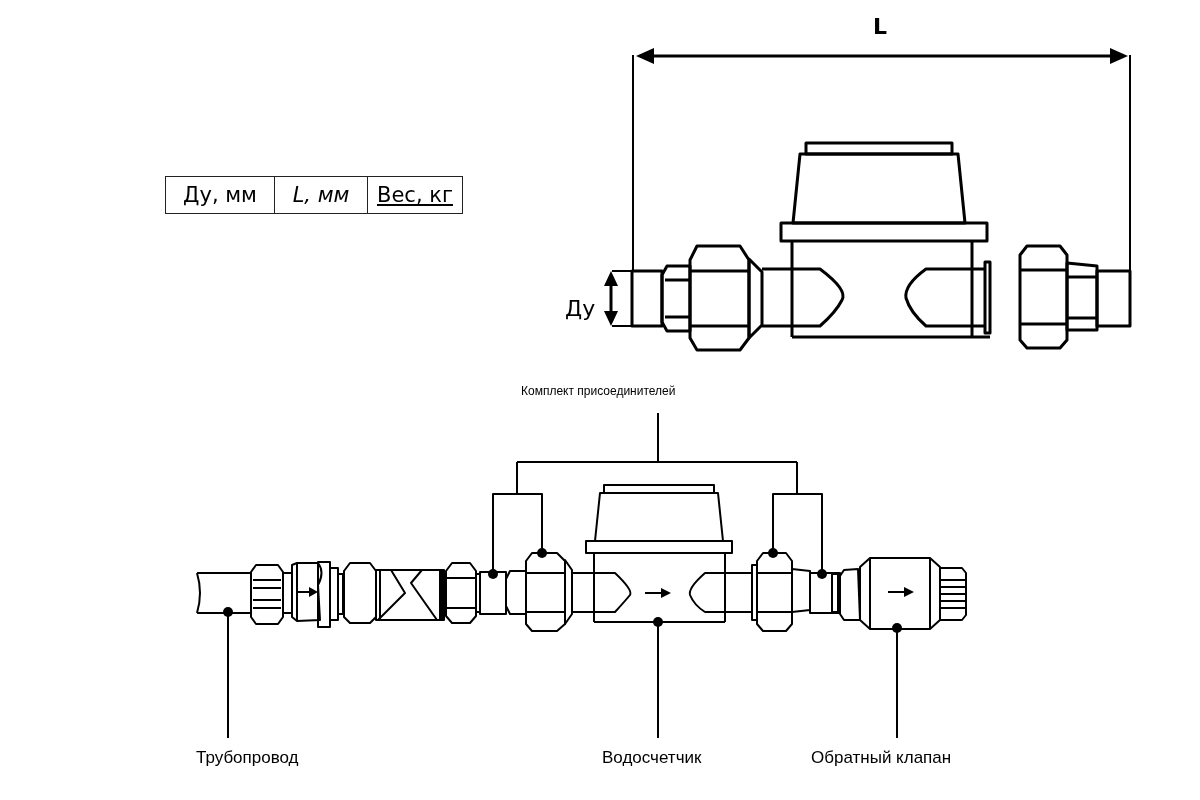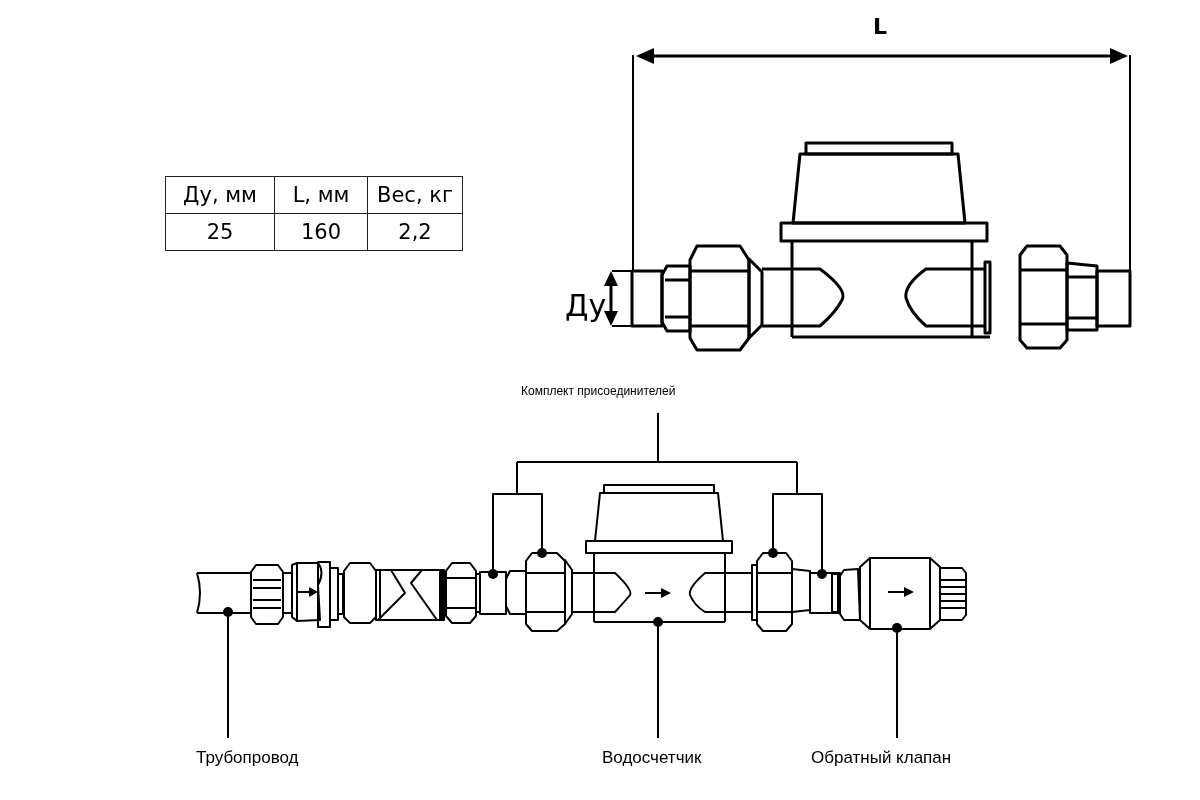--- a/index.html
+++ b/index.html
@@ -1,40 +1,35 @@
 <!DOCTYPE html>
 <html><head>
 <meta charset="utf-8">
 <style>
   html, body { margin:0; padding:0; background:#ffffff; }
   body { width:1200px; height:800px; position:relative; overflow:hidden; font-family:"Liberation Sans", sans-serif; color:#000; }
   .spec-table { position:absolute; left:165px; top:176px; border-collapse:collapse; font-family:"DejaVu Sans", sans-serif; font-size:21px; }
   .spec-table td { border:1.5px solid #222; text-align:center; padding:0 6px; height:36px; }
   .spec-table td.c1 { width:96px; }
-  .spec-table td.c2 { width:80px; }
-  .spec-table td.c3 { width:82px; }
+  .spec-table td.c2 { width:80px;font-style:italic; }
+  .spec-table td.c3 { width:82px;text-decoration:underline; }
   svg.diagram { position:absolute; left:0; top:0; }
   .lbl { position:absolute; font-family:"Liberation Sans", sans-serif; font-size:17px; white-space:nowrap; }
   .dim-L { position:absolute; left:873px; top:14px; font-size:22px; font-weight:bold; font-family:"DejaVu Sans", sans-serif; }
-  .dim-du { position:absolute; left:565px; top:288px; font-size:30px; font-family:"DejaVu Sans", sans-serif; }
+  .dim-du { position:absolute; left:565px; top:296px; font-size:22px; font-family:"DejaVu Sans", sans-serif; }
 </style>
 </head>
 <body>
 
 <table class="spec-table">
   <tbody>
       <tr>
     <td class="c1">Ду, мм</td>
     <td class="c2">L, мм</td>
     <td class="c3">Вес, кг</td>
-  </tr>
-  <tr>
-    <td>25</td>
-    <td>160</td>
-    <td>2,2</td>
   </tr>
 </tbody>
   </table>
 
 <div class="dim-L">L</div>
 <div class="dim-du">Ду</div>
 
 <svg class="diagram" width="1200" height="800" viewBox="0 0 1200 800" fill="none" stroke="#000" stroke-width="3" stroke-linejoin="round">
 
   <g>

